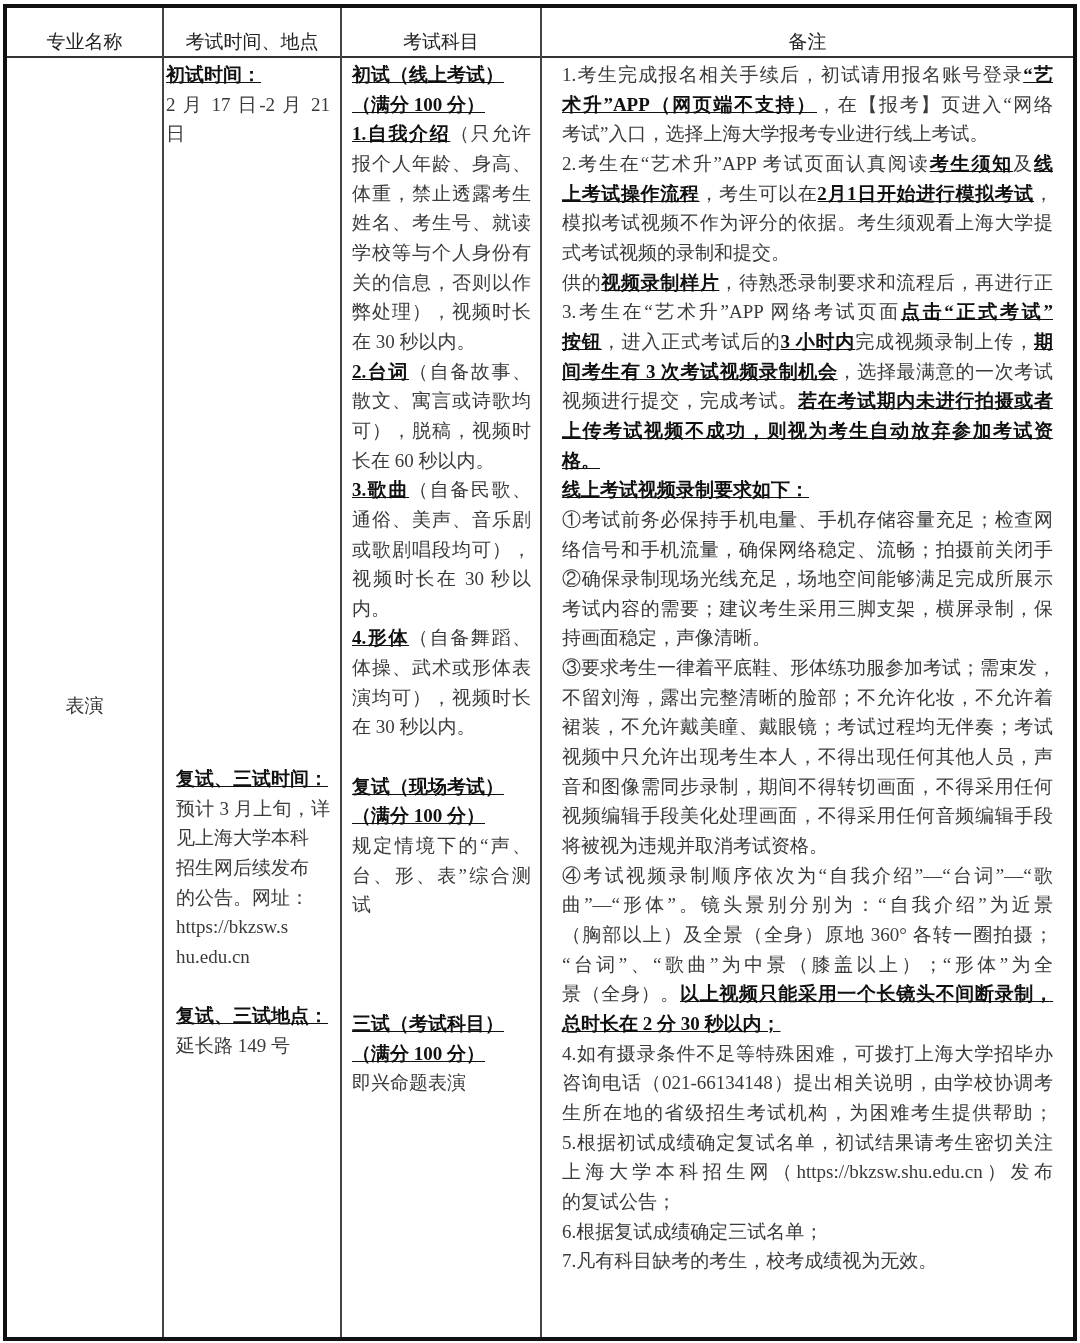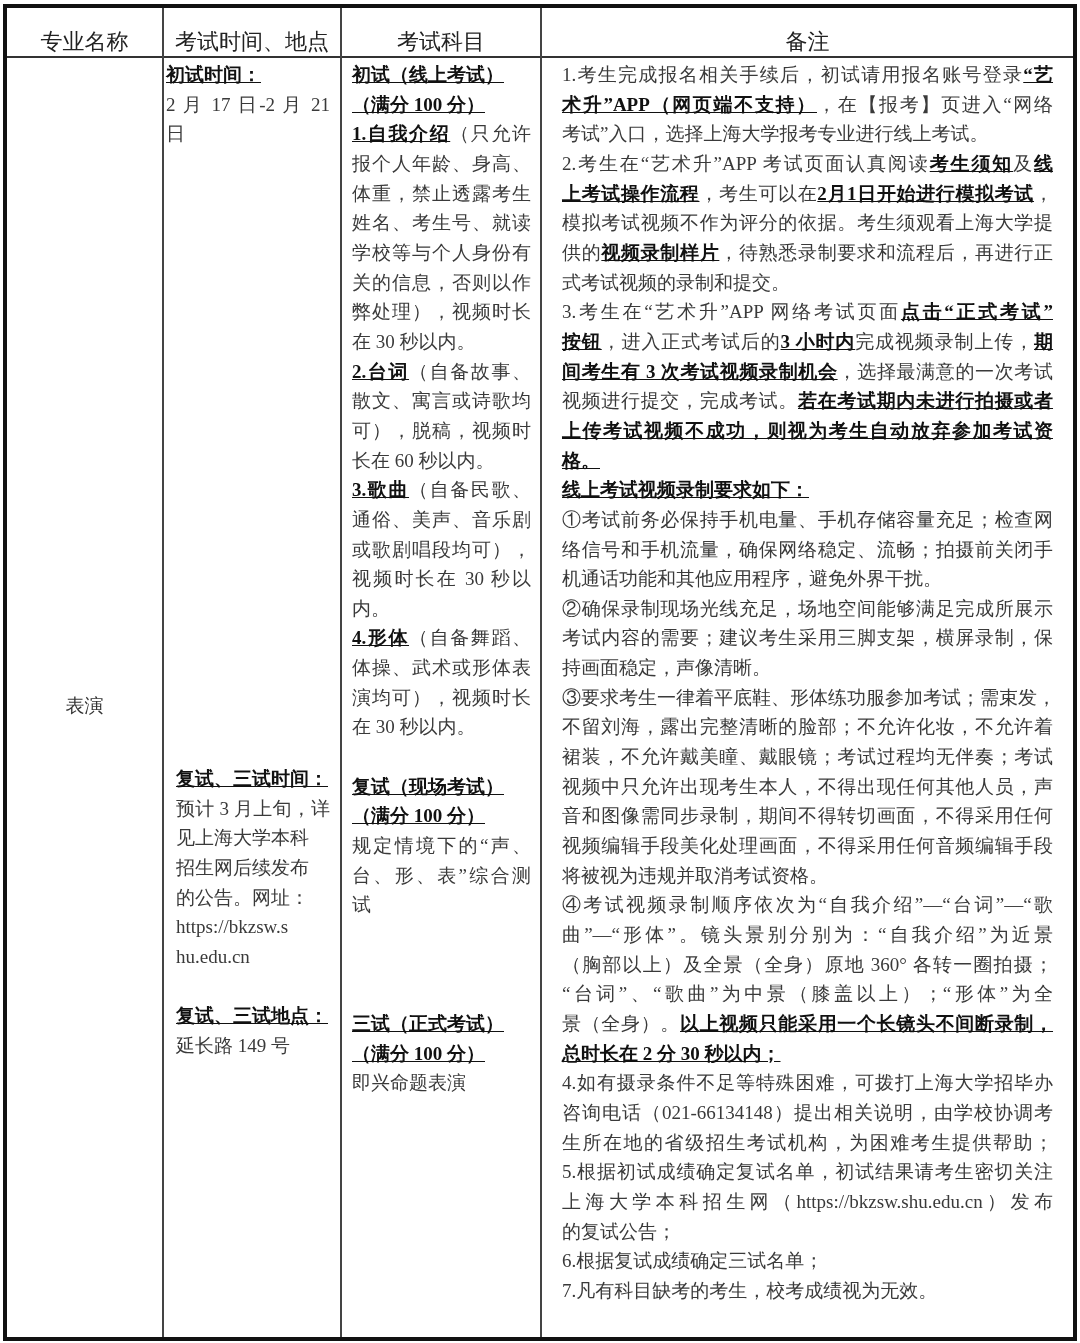--- a/index.html
+++ b/index.html
@@ -3,21 +3,21 @@
 <meta charset="utf-8">
 <style>
   html, body { margin:0; padding:0; background:#ffffff; }
   body { position:relative; width:1080px; height:1343px; overflow:hidden;
          font-family:"Liberation Serif","DejaVu Serif",serif; color:#3a3a3a; }
   .tbl { position:absolute; left:3px; top:4px; width:1074px; height:1337px;
          box-sizing:border-box; border:4px solid #111; }
   .hline { position:absolute; left:7px; width:1066px; top:56px; height:2px; background:#333; }
   .vline { position:absolute; top:8px; height:1329px; width:2px; background:#444; }
   .hcell { position:absolute; top:27px; height:30px; line-height:30px; text-align:center;
-           font-size:22px; color:#222; white-space:nowrap; }
+           font-size:19px; color:#222; white-space:nowrap; }
   .major { position:absolute; left:7px; width:155px; top:691px; line-height:30px;
            text-align:center; font-size:19px; color:#333; }
   .block { position:absolute; font-size:19px; }
   .ln { height:29.66px; line-height:29.66px; white-space:nowrap; text-align:left; }
   .ln.j { text-align:justify; text-align-last:justify; text-justify:inter-character; }
   .ln b { font-weight:bold; color:#111;text-decoration:underline; }
   .ln span { font-weight:normal; }
 </style>
 </head>
 <body>
@@ -78,43 +78,42 @@
     <div class="ln"><span>在 30 秒以内。</span></div>
     <div class="ln">&nbsp;</div>
     <div class="ln"><b>复试（现场考试）</b></div>
     <div class="ln"><b>（满分 100 分）</b></div>
     <div class="ln j"><span>规定情境下的“声、</span></div>
     <div class="ln j"><span>台、形、表”综合测</span></div>
     <div class="ln"><span>试</span></div>
     <div class="ln">&nbsp;</div>
     <div class="ln">&nbsp;</div>
     <div class="ln">&nbsp;</div>
-    <div class="ln"><b>三试（正式考试）</b></div>
+    <div class="ln"><b>三试（考试科目）</b></div>
     <div class="ln"><b>（满分 100 分）</b></div>
     <div class="ln"><span>即兴命题表演</span></div>
   </div>
 <div class="block" style="left:562px;top:60px;width:491px">
     <div class="ln j"><span>1.考生完成报名相关手续后，初试请用报名账号登录</span><b>“艺</b></div>
     <div class="ln j"><b>术升”APP（网页端不支持）</b><span>，在【报考】页进入“网络</span></div>
     <div class="ln"><span>考试”入口，选择上海大学报考专业进行线上考试。</span></div>
     <div class="ln j"><span>2.考生在“艺术升”APP 考试页面认真阅读</span><b>考生须知</b><span>及</span><b>线</b></div>
     <div class="ln j"><b>上考试操作流程</b><span>，考生可以在</span><b>2月1日开始进行模拟考试</b><span>，</span></div>
     <div class="ln j"><span>模拟考试视频不作为评分的依据。考生须观看上海大学提</span></div>
+    <div class="ln"><span>式考试视频的录制和提交。</span></div>
     <div class="ln j"><span>供的</span><b>视频录制样片</b><span>，待熟悉录制要求和流程后，再进行正</span></div>
-    <div class="ln"><span>式考试视频的录制和提交。</span></div>
     <div class="ln j"><span>3.考生在“艺术升”APP 网络考试页面</span><b>点击“正式考试”</b></div>
     <div class="ln j"><b>按钮</b><span>，进入正式考试后的</span><b>3 小时内</b><span>完成视频录制上传，</span><b>期</b></div>
     <div class="ln j"><b>间考生有 3 次考试视频录制机会</b><span>，选择最满意的一次考试</span></div>
     <div class="ln j"><span>视频进行提交，完成考试。</span><b>若在考试期内未进行拍摄或者</b></div>
     <div class="ln j"><b>上传考试视频不成功，则视为考生自动放弃参加考试资</b></div>
     <div class="ln"><b>格。</b></div>
     <div class="ln"><b>线上考试视频录制要求如下：</b></div>
     <div class="ln j"><span>①考试前务必保持手机电量、手机存储容量充足；检查网</span></div>
     <div class="ln j"><span>络信号和手机流量，确保网络稳定、流畅；拍摄前关闭手</span></div>
-    <div class="ln"><span>机通话功能和其他应用程序，避免外界干扰。</span></div>
     <div class="ln j"><span>②确保录制现场光线充足，场地空间能够满足完成所展示</span></div>
     <div class="ln j"><span>考试内容的需要；建议考生采用三脚支架，横屏录制，保</span></div>
     <div class="ln"><span>持画面稳定，声像清晰。</span></div>
     <div class="ln j"><span>③要求考生一律着平底鞋、形体练功服参加考试；需束发，</span></div>
     <div class="ln j"><span>不留刘海，露出完整清晰的脸部；不允许化妆，不允许着</span></div>
     <div class="ln j"><span>裙装，不允许戴美瞳、戴眼镜；考试过程均无伴奏；考试</span></div>
     <div class="ln j"><span>视频中只允许出现考生本人，不得出现任何其他人员，声</span></div>
     <div class="ln j"><span>音和图像需同步录制，期间不得转切画面，不得采用任何</span></div>
     <div class="ln j"><span>视频编辑手段美化处理画面，不得采用任何音频编辑手段</span></div>
     <div class="ln"><span>将被视为违规并取消考试资格。</span></div>

